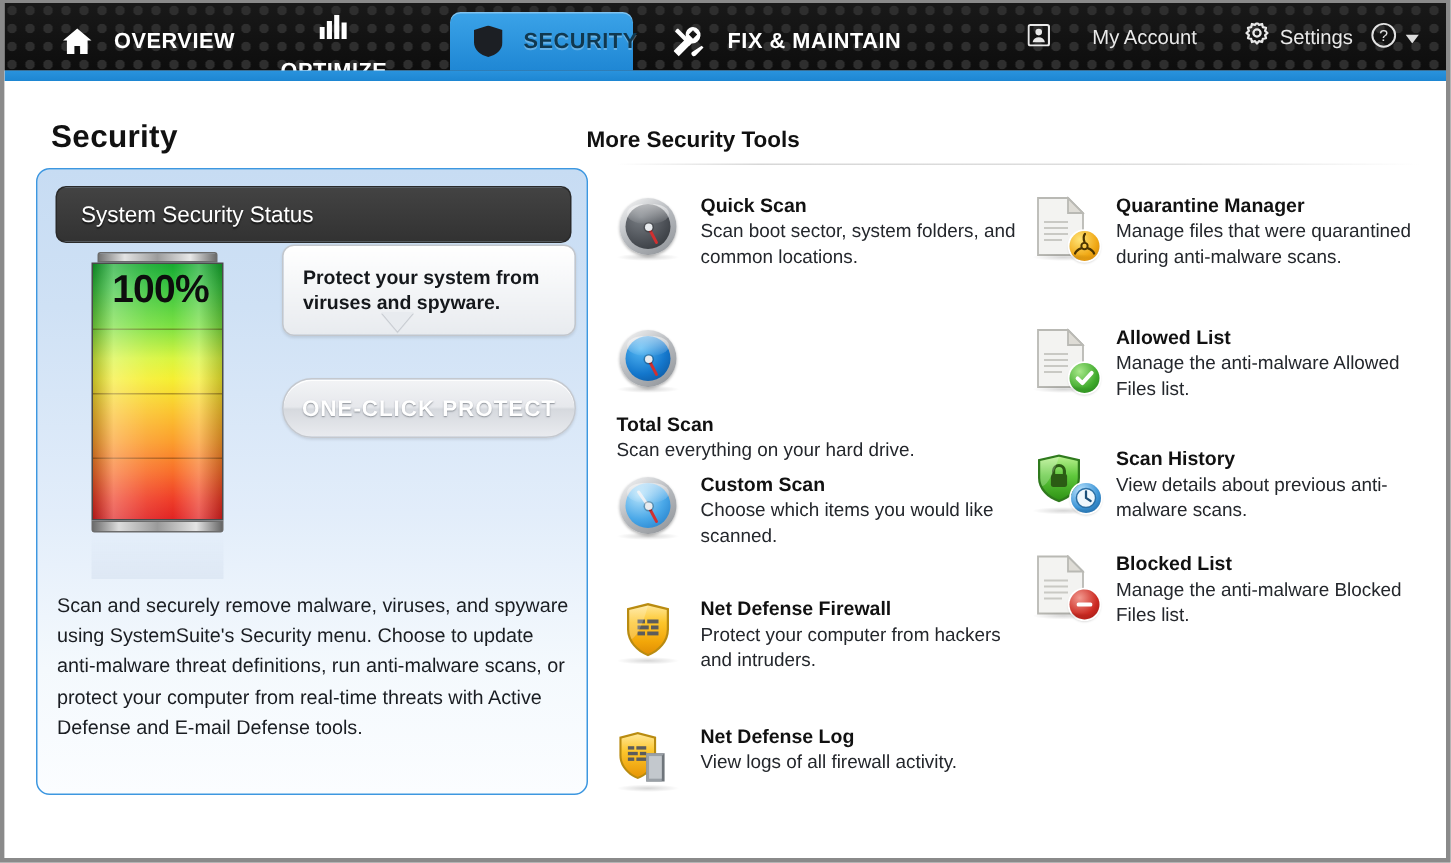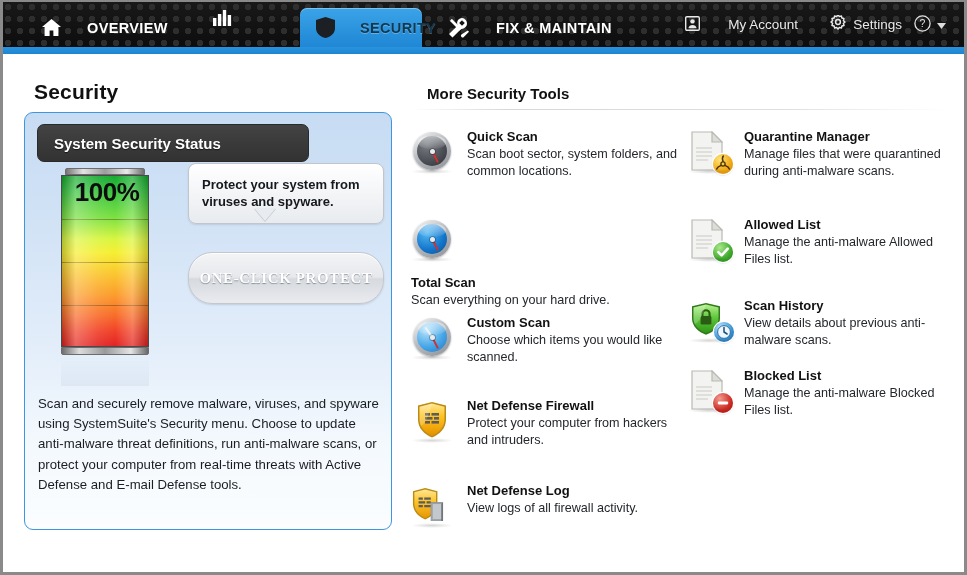--- a/index.html
+++ b/index.html
@@ -30,21 +30,21 @@
     background-size:12px 12px, 100% 100%;
     box-sizing:border-box;
   }
   #navblue{
     position:absolute;left:0;top:45px;right:0;height:7px;
     background:linear-gradient(#2a93dd,#1d86d2);
   }
 
   .nav-tab{
     position:absolute;top:6px;height:39px;
-    display:flex;align-items:center;gap:25px;
+    display:flex;align-items:center;gap:14px;
     padding:0 16px;box-sizing:border-box;
     color:#ffffff;
     font-size:14.5px;font-weight:bold;letter-spacing:.35px;
     text-transform:uppercase;
     cursor:pointer;
     user-select:none;
   }
   .nav-tab.active{
     background:linear-gradient(#3ba3e8,#1f87d4);
     border-radius:7px 7px 0 0;
@@ -72,28 +72,28 @@
   }
 
   #status-panel{
     position:absolute;left:21px;top:58px;width:368px;height:418px;
     box-sizing:border-box;
     border:1px solid #3d97e0;
     border-radius:9px;
     background:linear-gradient(180deg,#c7dcf3 0%,#cfe1f5 22%,#e2edfa 55%,#f4f9fd 80%,#fbfdff 100%);
   }
   #status-header{
-    position:absolute;left:12px;top:11px;width:272px;height:38px;
+    position:absolute;left:12px;top:11px;width:344px;height:38px;
     box-sizing:border-box;
     border-radius:7px;
     background:linear-gradient(#434343,#323232);
     border:1px solid #2a2a2a;
     display:flex;align-items:center;
     padding-left:16px;
-    color:#fff;font-size:15px;font-weight:bold;
+    color:#fff;font-size:15px;font-weight:normal;
     text-shadow:0 1px 1px rgba(0,0,0,.6);
   }
 
   
   #gauge-wrap{position:absolute;left:32px;top:55px;width:100px;height:250px;}
   #gauge-cap-top{
     position:absolute;left:8px;top:0;width:80px;height:7px;
     border-radius:2px 2px 0 0;
     background:linear-gradient(90deg,#757575,#e3e3e3 22%,#9c9c9c 50%,#e8e8e8 78%,#6d6d6d);
     border:1px solid #6c6c6c;box-sizing:border-box;
@@ -151,40 +151,40 @@
     box-shadow:0 1px 2px rgba(0,0,0,.10);
   }
   #bubble-tail{
     position:absolute;left:229px;top:95px;width:0;height:0;
     border-left:11px solid transparent;border-right:11px solid transparent;
     border-top:13px solid #e8ebef;
     filter:drop-shadow(0 1px 0 #c2c6cc);
   }
 
   #protect-btn{
-    position:absolute;left:163px;top:139px;width:196px;height:52px;
+    position:absolute;left:163px;top:139px;width:196px;height:40px;
     box-sizing:border-box;
     border:1px solid #c4c8ce;
     border-radius:24px;
     background:linear-gradient(#f3f4f6 0%,#e6e8ec 48%,#d6d9de 52%,#e9ebef 100%);
     display:flex;align-items:center;justify-content:center;
     color:#ffffff;font-size:15px;font-weight:bold;letter-spacing:.6px;
     text-shadow:0 1px 1px rgba(130,135,142,.9);
     box-shadow:0 1px 2px rgba(0,0,0,.12), inset 0 1px 0 rgba(255,255,255,.9);
-    cursor:pointer;user-select:none;font-family:Liberation Serif, serif;
+    cursor:pointer;user-select:none;
   }
 
   #status-desc{
     position:absolute;left:13px;top:281px;width:344px;
     font-size:13.2px;color:#1a1d22;line-height:1.53;
   }
 
   
   #tools-title{
-    position:absolute;left:424px;top:31px;
+    position:absolute;left:388px;top:31px;
     font-size:15px;font-weight:bold;color:#111;
   }
   #tools-sep{
     position:absolute;left:408px;top:55px;width:535px;height:1px;
     background:linear-gradient(90deg,rgba(200,200,200,0),#d7d7d7 18%,#dfdfdf 70%,rgba(210,210,210,0));
   }
   #tools-grid{
     position:absolute;left:408px;top:74px;width:545px;
   }
   .tool-col{position:absolute;top:0;width:268px;}

